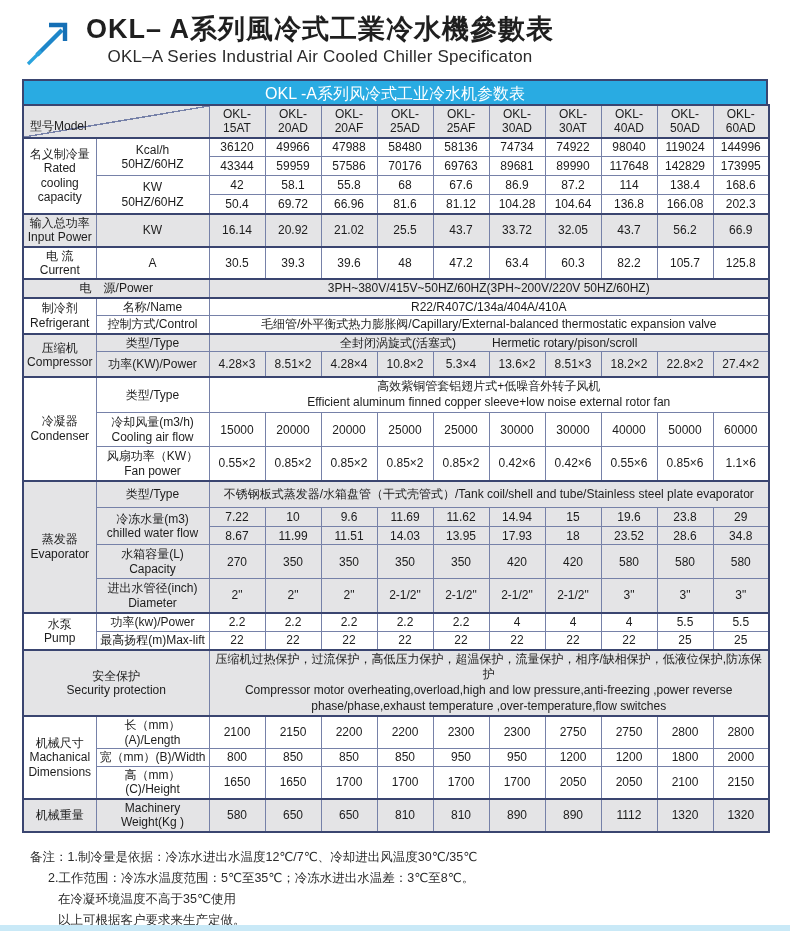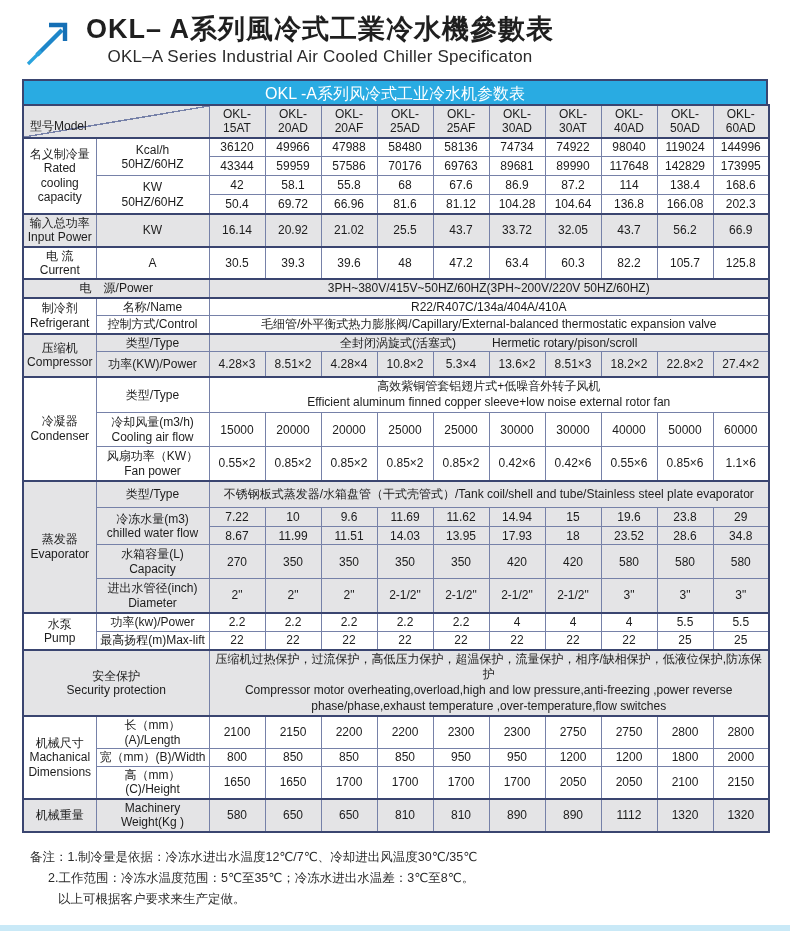--- a/index.html
+++ b/index.html
@@ -427,18 +427,19 @@
             <td class="val big">1320</td>
         </tr>
 
       </tbody>
     </table>
   </div>
 
   <div class="notes">
     <div class="note-line">备注：1.制冷量是依据：冷冻水进出水温度12℃/7℃、冷却进出风温度30℃/35℃</div>
     <div class="note-line ind1">2.工作范围：冷冻水温度范围：5℃至35℃；冷冻水进出水温差：3℃至8℃。</div>
+    <div class="note-line ind2">在冷凝环境温度不高于35℃使用</div>
     <div class="note-line ind2">以上可根据客户要求来生产定做。</div>
 
   </div>
 
   <div class="bottom-strip"></div>
 </div>
 
 </body></html>

